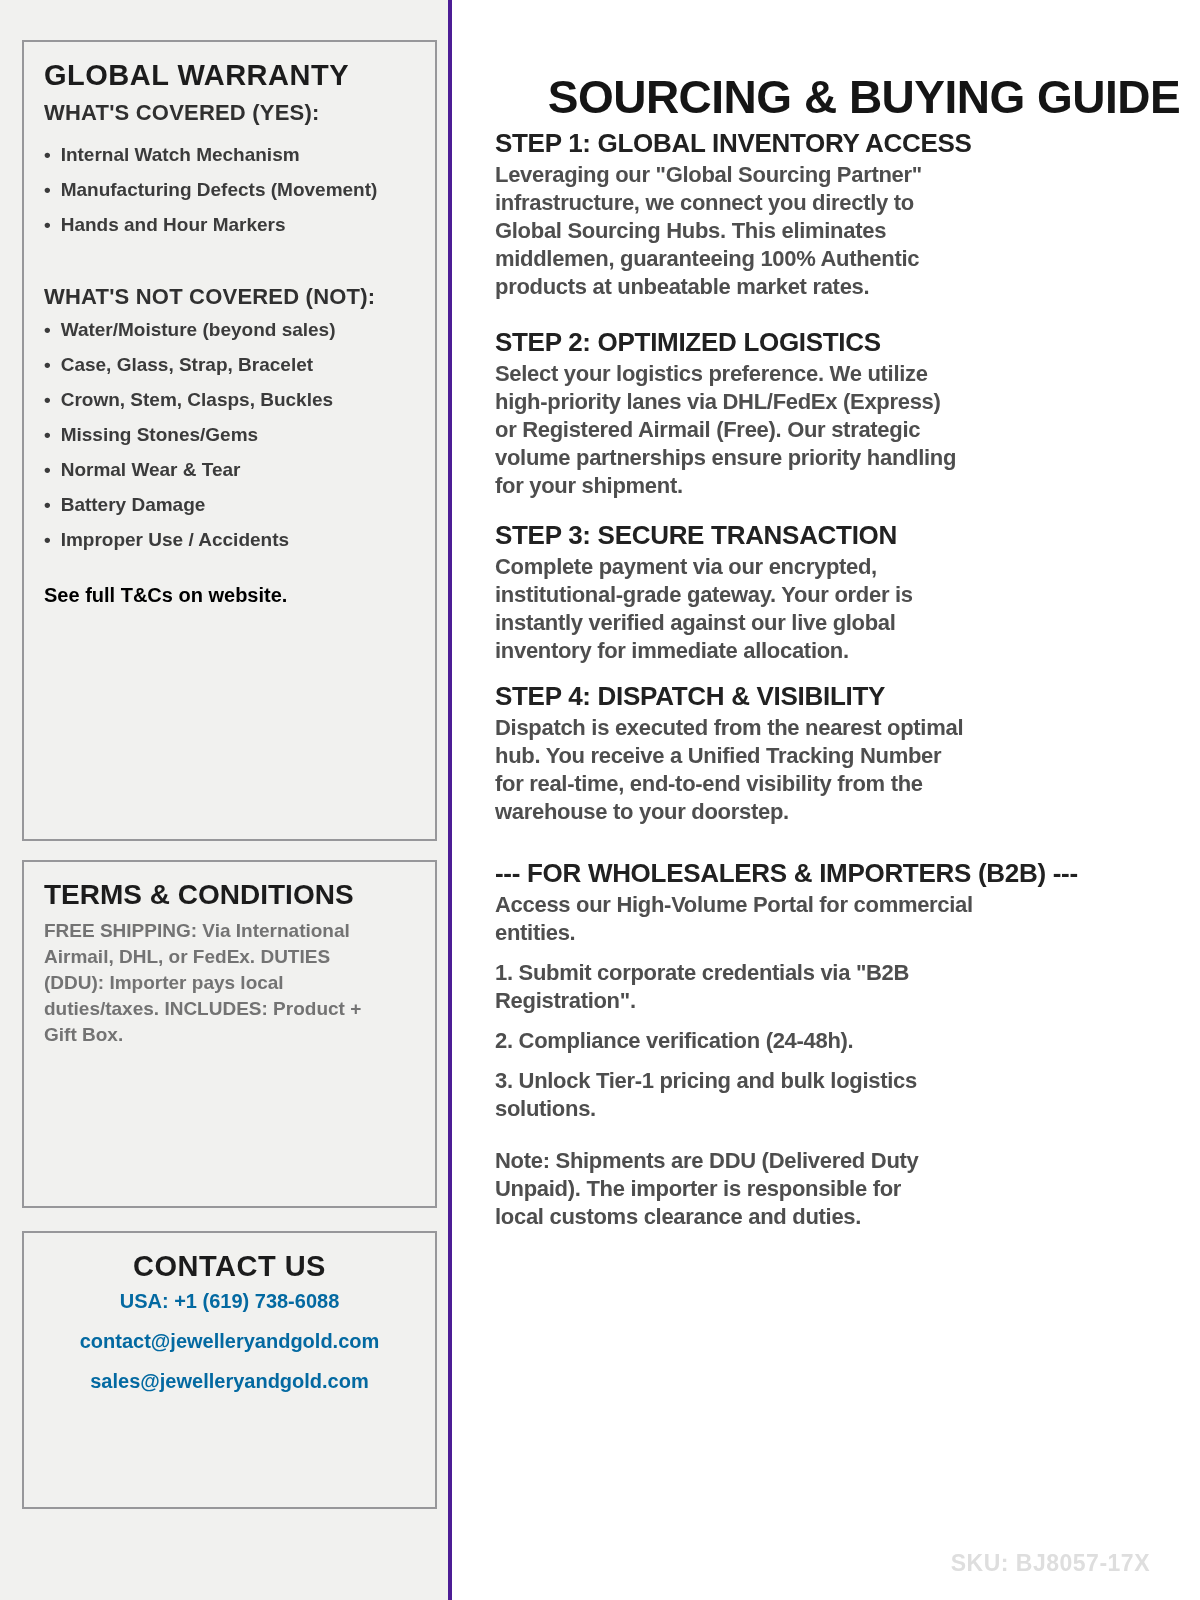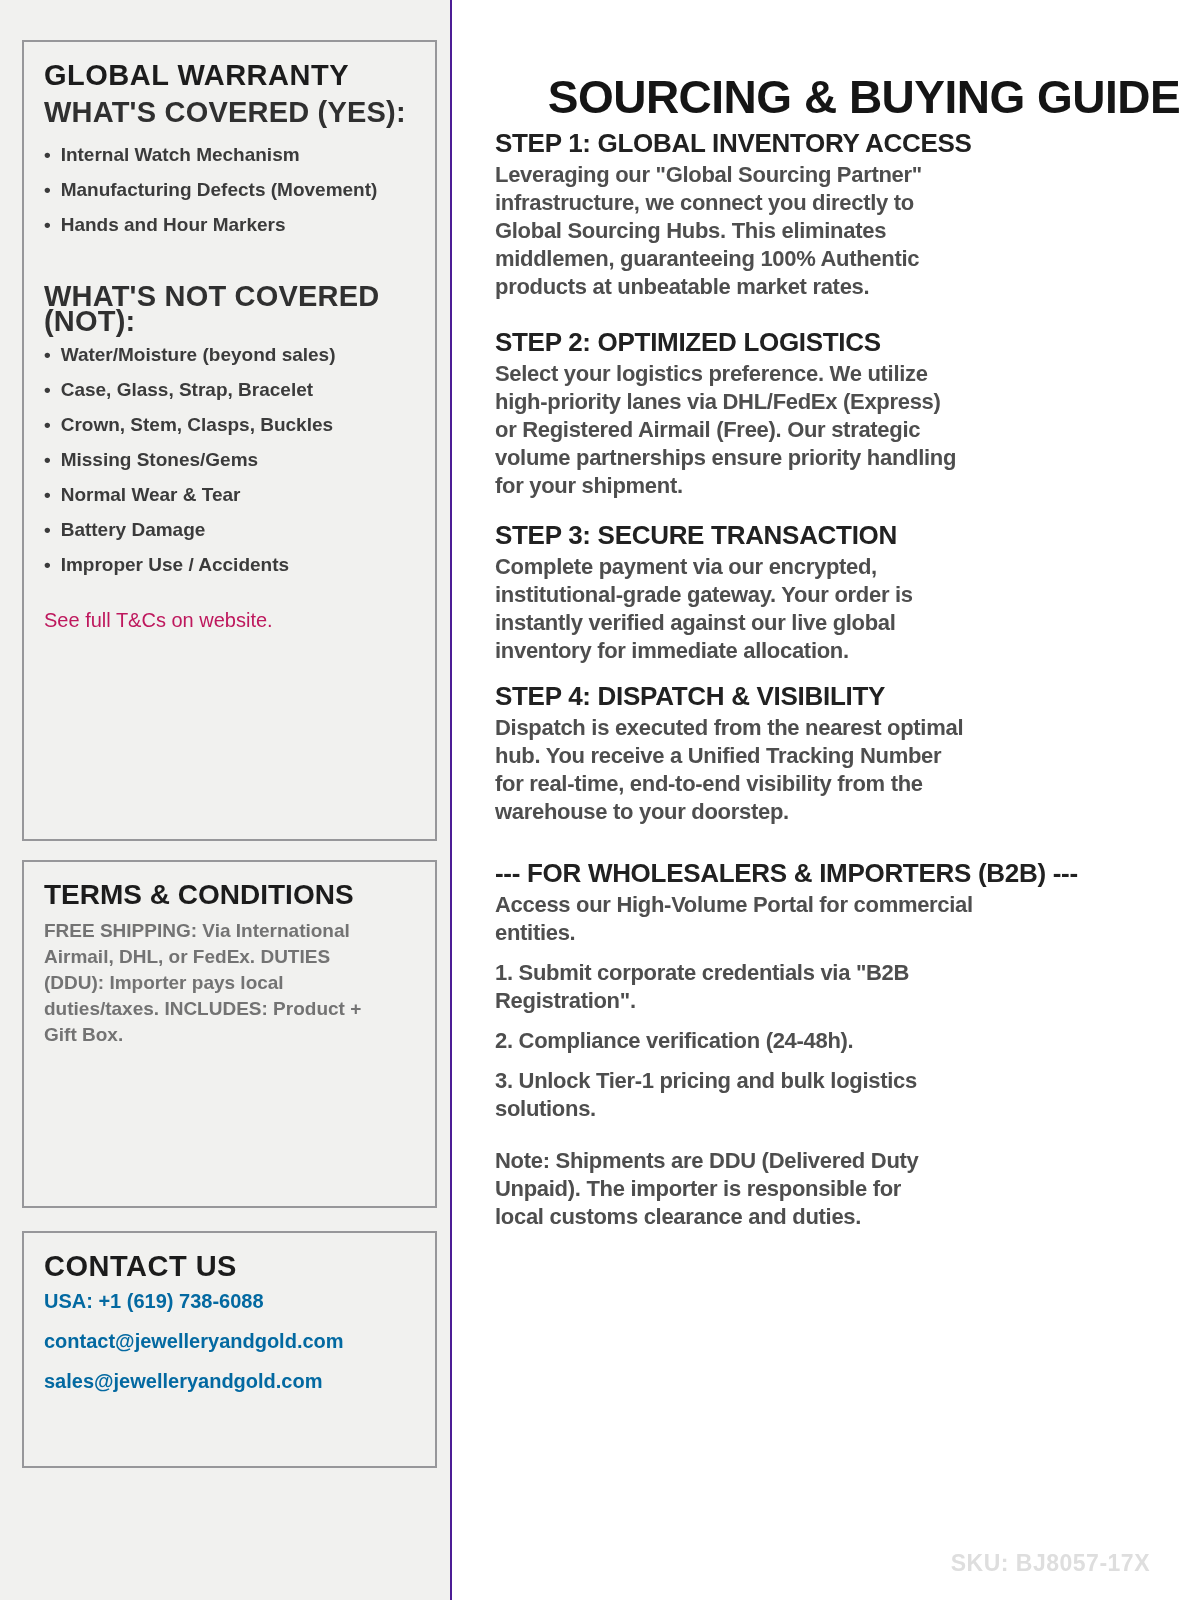--- a/index.html
+++ b/index.html
@@ -10,47 +10,47 @@
     font-family: "Liberation Sans", sans-serif;
     overflow: hidden;
   }
 
   
   .sidebar {
     position: absolute;
     left: 0; top: 0;
     width: 452px; height: 1600px;
     background: #f1f1ef;
-    border-right: 2px solid #4c1d95;
+    border-right: 4px solid #4c1d95;
   }
   .side-box {
     position: absolute;
     left: 22px;
     width: 415px;
     border: 2px solid #97979a;
     padding: 0 20px;
     overflow: hidden;
   }
   .box-warranty { top: 40px;  height: 801px; }
   .box-terms    { top: 860px; height: 348px; }
-  .box-contact  { top: 1231px; height: 237px; }
+  .box-contact  { top: 1231px; height: 278px; text-align: center; }
 
   .side-box h2 {
     font-size: 29px;
     line-height: 35px;
     font-weight: 700;
     letter-spacing: 0.5px;
     color: #1c1c1c;
     margin-top: 16px;
   }
   .box-terms h2 { font-size: 28px; line-height: 34px; letter-spacing: 0; }
 
   .side-sub {
     margin-top: 7px;
-    font-size: 29px;
+    font-size: 22px;
     line-height: 25px;
     font-weight: 700;
     letter-spacing: 0.2px;
     color: #303030;
   }
   .side-sub.second { margin-top: 42px; }
 
   .side-list { list-style: none; margin-top: 12px; }
   .side-list.second { margin-top: 3px; }
   .side-list li {
@@ -59,22 +59,22 @@
     font-weight: 700;
     color: #3b3b3b;
     white-space: nowrap;
   }
   .side-list li::before { content: "•"; margin-right: 10px; }
 
   .side-note {
     margin-top: 26px;
     font-size: 20px;
     line-height: 24px;
-    font-weight: 400;
-    color: #be185d;
+    font-weight: 700;
+    color: #000000;
   }
 
   .terms-body {
     margin-top: 6px;
     font-size: 19px;
     line-height: 26px;
     font-weight: 700;
     color: #737373;
     white-space: pre-line;
   }

